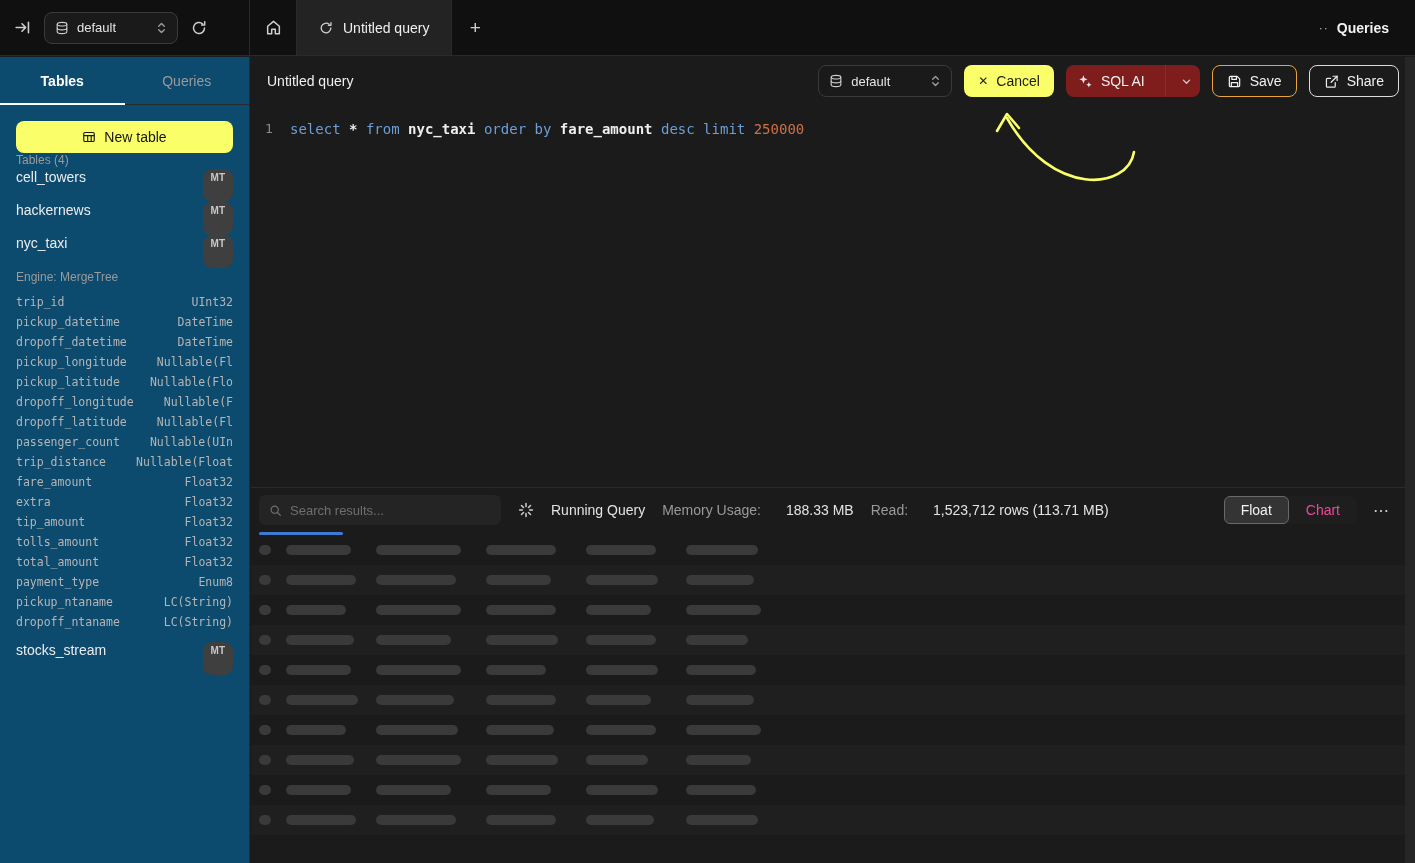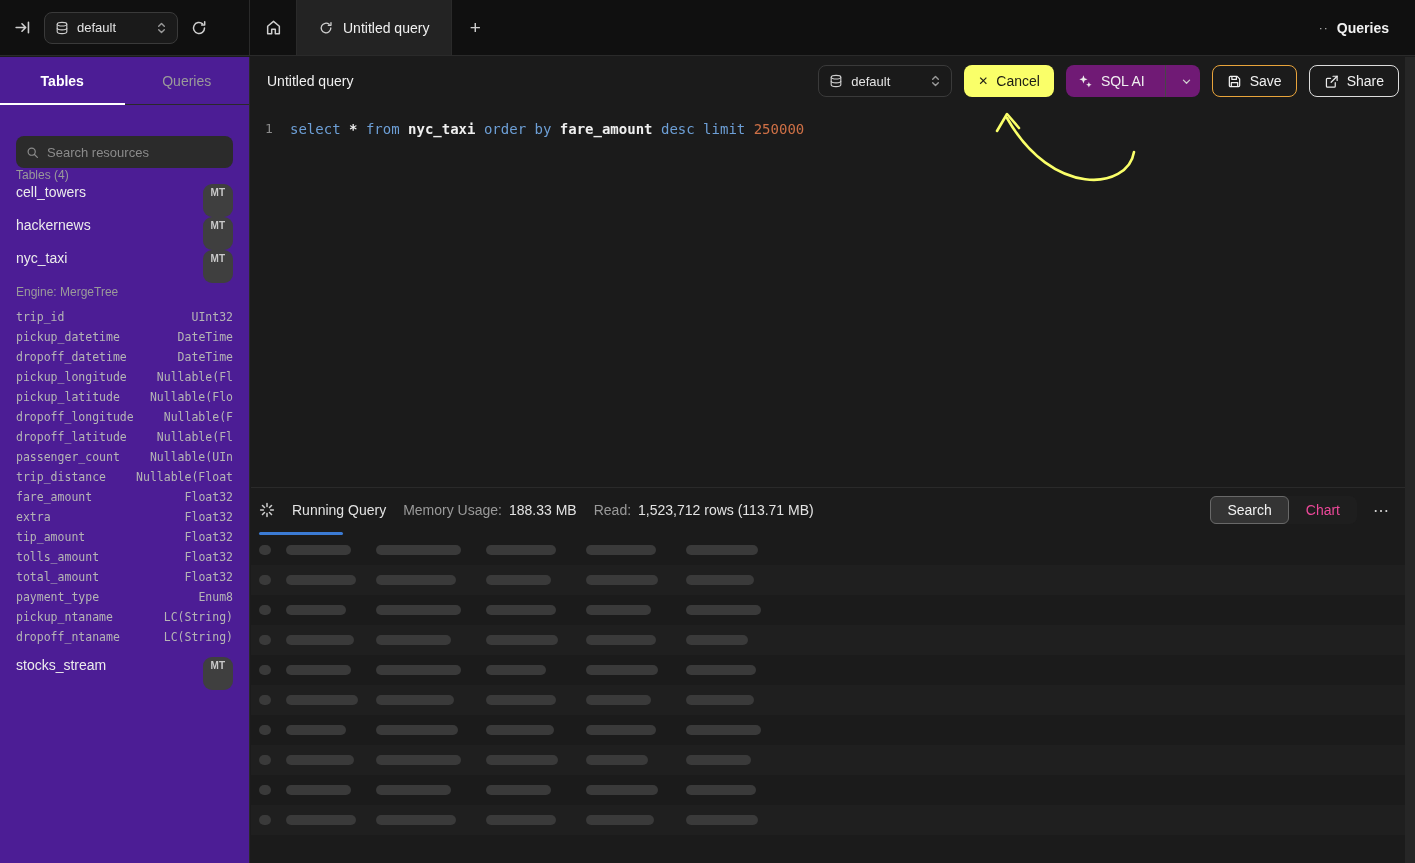--- a/index.html
+++ b/index.html
@@ -22,21 +22,21 @@
   .db-pill .lbl{flex:1;text-align:left}
   .topbar-mid{display:flex;align-items:stretch}
   .home-slot{width:46px;display:flex;align-items:center;justify-content:center}
   .toptab{display:flex;align-items:center;gap:10px;padding:0 22px;background:#232323;border-left:1px solid #2a2a2a;border-right:1px solid #2a2a2a;color:#f0f0f0;font-size:14px;cursor:pointer}
   .plus-slot{width:46px;display:flex;align-items:center;justify-content:center;color:#cfcfcf;font-size:19px;cursor:pointer}
   .topbar-right{margin-left:auto;display:flex;align-items:center;gap:8px;padding-right:26px}
   .queries-icon{color:#bdbdbd;font-size:12px;letter-spacing:1px}
   .queries-link{color:#f2f2f2;font-size:14px;font-weight:600;cursor:pointer}
 
   
-  .sidebar{position:absolute;top:57px;left:0;bottom:0;width:250px;background:#4c1d95;border-right:1px solid #2a2a2a;overflow:hidden}
+  .sidebar{position:absolute;top:57px;left:0;bottom:0;width:250px;background:#0c4a6e;border-right:1px solid #2a2a2a;overflow:hidden}
   .side-tabs{display:flex;height:48px;border-bottom:1px solid #2a2a2a}
   .side-tab{flex:1;display:flex;align-items:center;justify-content:center;font-size:14px;color:#9a9a9a;position:relative;cursor:pointer}
   .side-tab.active{color:#ffffff;font-weight:600}
   .side-tab.active::after{content:"";position:absolute;left:0;right:0;bottom:-1px;height:2px;background:#ffffff}
   .side-content{padding:16px 16px 0}
   .new-table-btn{width:100%;height:32px;background:var(--accent-yellow);border:none;border-radius:8px;display:flex;align-items:center;justify-content:center;gap:8px;font-size:14px;font-weight:500;color:#16160f;cursor:pointer;font-family:inherit}
   .side-search{margin-top:15px;height:32px;background:#2b2b2b;border-radius:8px;display:flex;align-items:center;gap:8px;padding:0 10px}
   .side-search input{flex:1;background:transparent;border:none;outline:none;color:#dddddd;font-size:13px;font-family:inherit}
   .side-search input::placeholder{color:#8b8b8b}
   .section-label{font-size:12px;color:#9a9a9a}
@@ -49,21 +49,21 @@
   .col-row{display:flex;justify-content:space-between;height:20px;align-items:center;font-family:"DejaVu Sans Mono",monospace;font-size:11.5px;color:#b5b5b5;white-space:nowrap}
 
   
   .main{position:absolute;top:57px;left:251px;right:0;bottom:0;background:#1b1b1b}
   .query-header{height:48px;display:flex;align-items:center;padding:0 16px}
   .query-title{font-size:14px;color:#f0f0f0}
   .header-actions{margin-left:auto;display:flex;align-items:center;gap:12px}
   .btn{height:32px;display:flex;align-items:center;gap:8px;padding:0 14px;border-radius:8px;font-size:14px;cursor:pointer;border:none;background:none;color:#f0f0f0;font-family:inherit}
   .btn-cancel{background:var(--accent-yellow);color:#1c1c14;font-weight:500}
   .btn-cancel .x{font-size:12px}
-  .btn-sqlai{background:#701a75;padding:0}
+  .btn-sqlai{background:#7f1d1d;padding:0}
   .sqlai-main{display:flex;align-items:center;gap:8px;padding:0 12px;height:100%}
   .sqlai-div{width:1px;height:100%;background:#474747}
   .sqlai-caret{width:26px;height:100%;display:flex;align-items:center;justify-content:center;color:#cfcfcf}
   .btn-save{border:1.5px solid var(--save-border)}
   .btn-share{border:1px solid #dcdcdc}
 
   .editor{display:flex;padding-top:14px;font-family:"DejaVu Sans Mono",monospace;font-size:14px;line-height:20px}
   .gutter{width:24px;padding-left:14px;color:#8a8a8a;font-size:13px;flex:none}
   .code{margin-left:15px;white-space:pre}
   .tok-kw{color:var(--keyword-blue)}
@@ -71,21 +71,21 @@
   .tok-num{color:var(--number-orange)}
   .tok-pl{color:#e0e0e0}
 
   
   .results{position:absolute;top:430px;left:0;right:0;bottom:0;border-top:1px solid #2a2a2a;background:#1b1b1b}
   .results-toolbar{height:44px;display:flex;align-items:center;gap:17px;padding:0 8px}
   .res-search{width:242px;height:30px;background:#242424;border-radius:6px;display:flex;align-items:center;gap:8px;padding:0 10px;flex:none}
   .res-search input{flex:1;background:transparent;border:none;outline:none;color:#cccccc;font-size:13px;font-family:inherit;min-width:0}
   .res-search input::placeholder{color:#6f6f6f}
   .status-text{color:#e3e3e3;font-size:14px}
-  .stat{display:flex;align-items:center;gap:7px;font-size:14px}
+  .stat{display:flex;align-items:center;gap:25px;font-size:14px}
   .stat .k{color:#9a9a9a}
   .stat .v{color:#e3e3e3}
   .toolbar-right{margin-left:auto;display:flex;align-items:center;gap:16px;padding-right:18px}
   .toggle-group{display:flex;background:#1e1e1e;border-radius:7px}
   .seg{padding:5px 16px;font-size:14px;border-radius:6px;cursor:pointer}
   .seg.active{background:#343434;border:1px solid #696969;color:#f2f2f2}
   .seg.inactive{border:1px solid transparent;color:#ec4899}
   .more-btn{color:#cfcfcf;font-size:16px;cursor:pointer}
   .progress-track{position:relative;height:3px}
   .progress-bar{position:absolute;left:8px;top:0;width:84px;height:3px;background:var(--progress-blue);border-radius:2px}
@@ -160,29 +160,29 @@
       <span class="queries-link">Queries</span>
     </div>
   </header>
 
   <aside class="sidebar">
     <div class="side-tabs">
       <div class="side-tab active">Tables</div>
       <div class="side-tab">Queries</div>
     </div>
     <div class="side-content">
-      <div class="side-search">
+      <button class="new-table-btn">
         <span>
-          <svg width="13" height="13" viewBox="0 0 16 16" fill="none" stroke="#8a8a8a" stroke-width="1.5" stroke-linecap="round">
-              <circle cx="7" cy="7" r="4.4"></circle>
-              <path d="M10.4 10.4 14 14"></path>
-            </svg>
-        </span>
-        <input type="text" placeholder="Search resources" style="">
-      </div>
+          <svg width="14" height="14" viewBox="0 0 16 16" fill="none" stroke="#1a1a12" stroke-width="1.3" stroke-linejoin="round">
+              <rect x="2" y="2.8" width="12" height="10.4" rx="1.5"></rect>
+              <path d="M2 6.4h12M6.5 6.4v6.8M10.5 6.4v6.8"></path>
+            </svg>
+        </span>
+        <span>New table</span>
+      </button>
       <div class="section-label">Tables (4)</div>
       <div class="tables-list">
           <div>
             <div class="table-head">
               <span class="table-name">cell_towers</span>
               <span class="badge">MT</span>
             </div>
           </div>
           <div>
             <div class="table-head">
@@ -340,37 +340,46 @@
       </div>
     </div>
 
     <div class="editor">
       <div class="gutter">1</div>
       <div class="code"><span class="tok-kw">select</span><span class="tok-pl"> </span><span class="tok-id">*</span><span class="tok-pl"> </span><span class="tok-kw">from</span><span class="tok-pl"> </span><span class="tok-id">nyc_taxi</span><span class="tok-pl"> </span><span class="tok-kw">order by</span><span class="tok-pl"> </span><span class="tok-id">fare_amount</span><span class="tok-pl"> </span><span class="tok-kw">desc limit</span><span class="tok-pl"> </span><span class="tok-num">250000</span></div>
     </div>
 
     <section class="results">
       <div class="results-toolbar">
+        <div class="res-search">
+          <span>
+            <svg width="13" height="13" viewBox="0 0 16 16" fill="none" stroke="#6f6f6f" stroke-width="1.5" stroke-linecap="round">
+                <circle cx="7" cy="7" r="4.4"></circle>
+                <path d="M10.4 10.4 14 14"></path>
+              </svg>
+          </span>
+          <input type="text" placeholder="Search results..." style="">
+        </div>
         <span>
           <svg class="spin" width="16" height="16" viewBox="0 0 16 16" fill="none" stroke="#cfcfcf" stroke-width="1.5" stroke-linecap="round">
               <path d="M8 1.6v2.8M8 11.6v2.8M1.6 8h2.8M11.6 8h2.8M3.5 3.5l2 2M10.5 10.5l2 2M12.5 3.5l-2 2M5.5 10.5l-2 2"></path>
             </svg>
         </span>
         <span class="status-text">Running Query</span>
         <span class="stat">
           <span class="k">Memory Usage:</span>
           <span class="v">188.33 MB</span>
         </span>
         <span class="stat">
           <span class="k">Read:</span>
           <span class="v">1,523,712 rows (113.71 MB)</span>
         </span>
         <div class="toolbar-right">
           <div class="toggle-group">
-            <div class="seg active">Search</div>
+            <div class="seg active">Float</div>
             <div class="seg inactive">Chart</div>
           </div>
           <span class="more-btn">⋯</span>
         </div>
       </div>
       <div class="progress-track">
         <div class="progress-bar"></div>
       </div>
       <div>
           <div class="skel-row">

